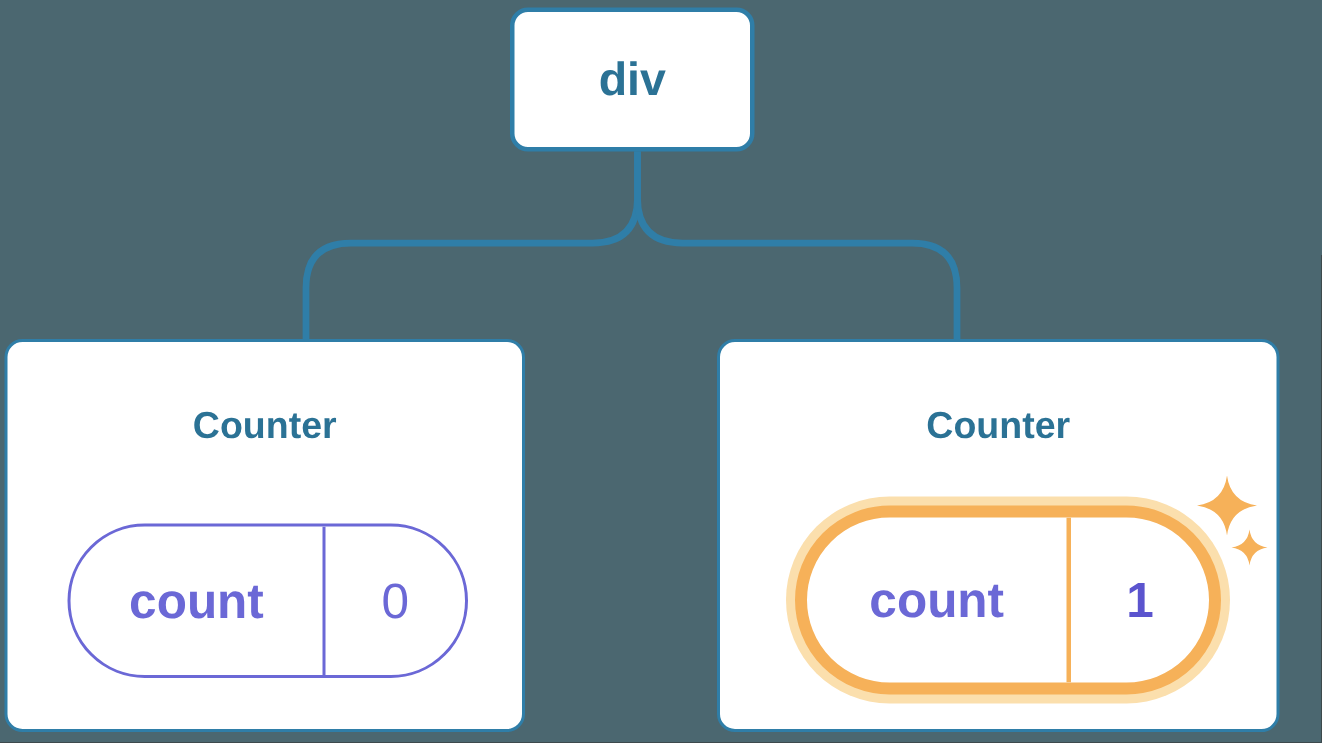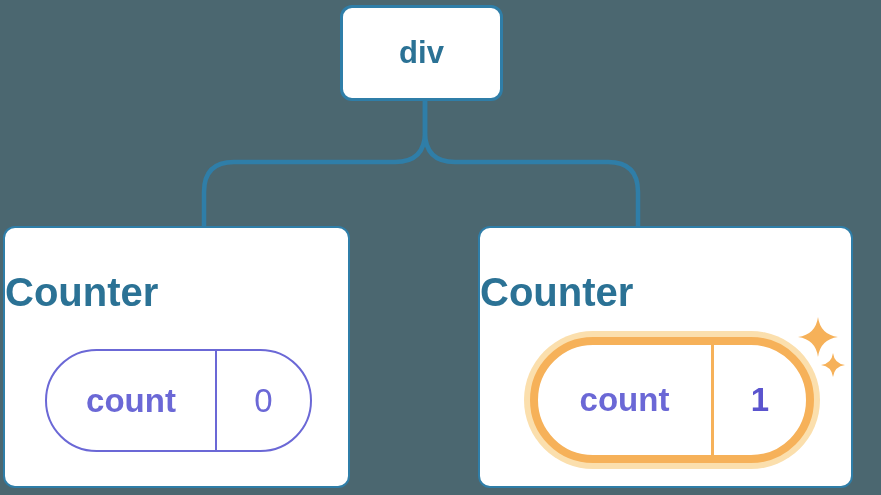--- a/index.html
+++ b/index.html
@@ -51,21 +51,22 @@
     background: var(--card-bg);
     border: 2px solid var(--blue-line);
     border-radius: 12px;
   }
   .card-left  { left: 3px;   width: 347px; }
   .card-right { left: 478px; width: 375px; }
 
   .card-title {
     position: absolute;
     top: 42px; left: 0; right: 0;
-    font-size: 40px;
+    text-align: center;
+    font-size: 25px;
     font-weight: 600;
     color: var(--blue-text);
   }
 
   .pill {
     display: flex;
     align-items: stretch;
     background: var(--card-bg);
     border-radius: 9999px;
     overflow: hidden;

